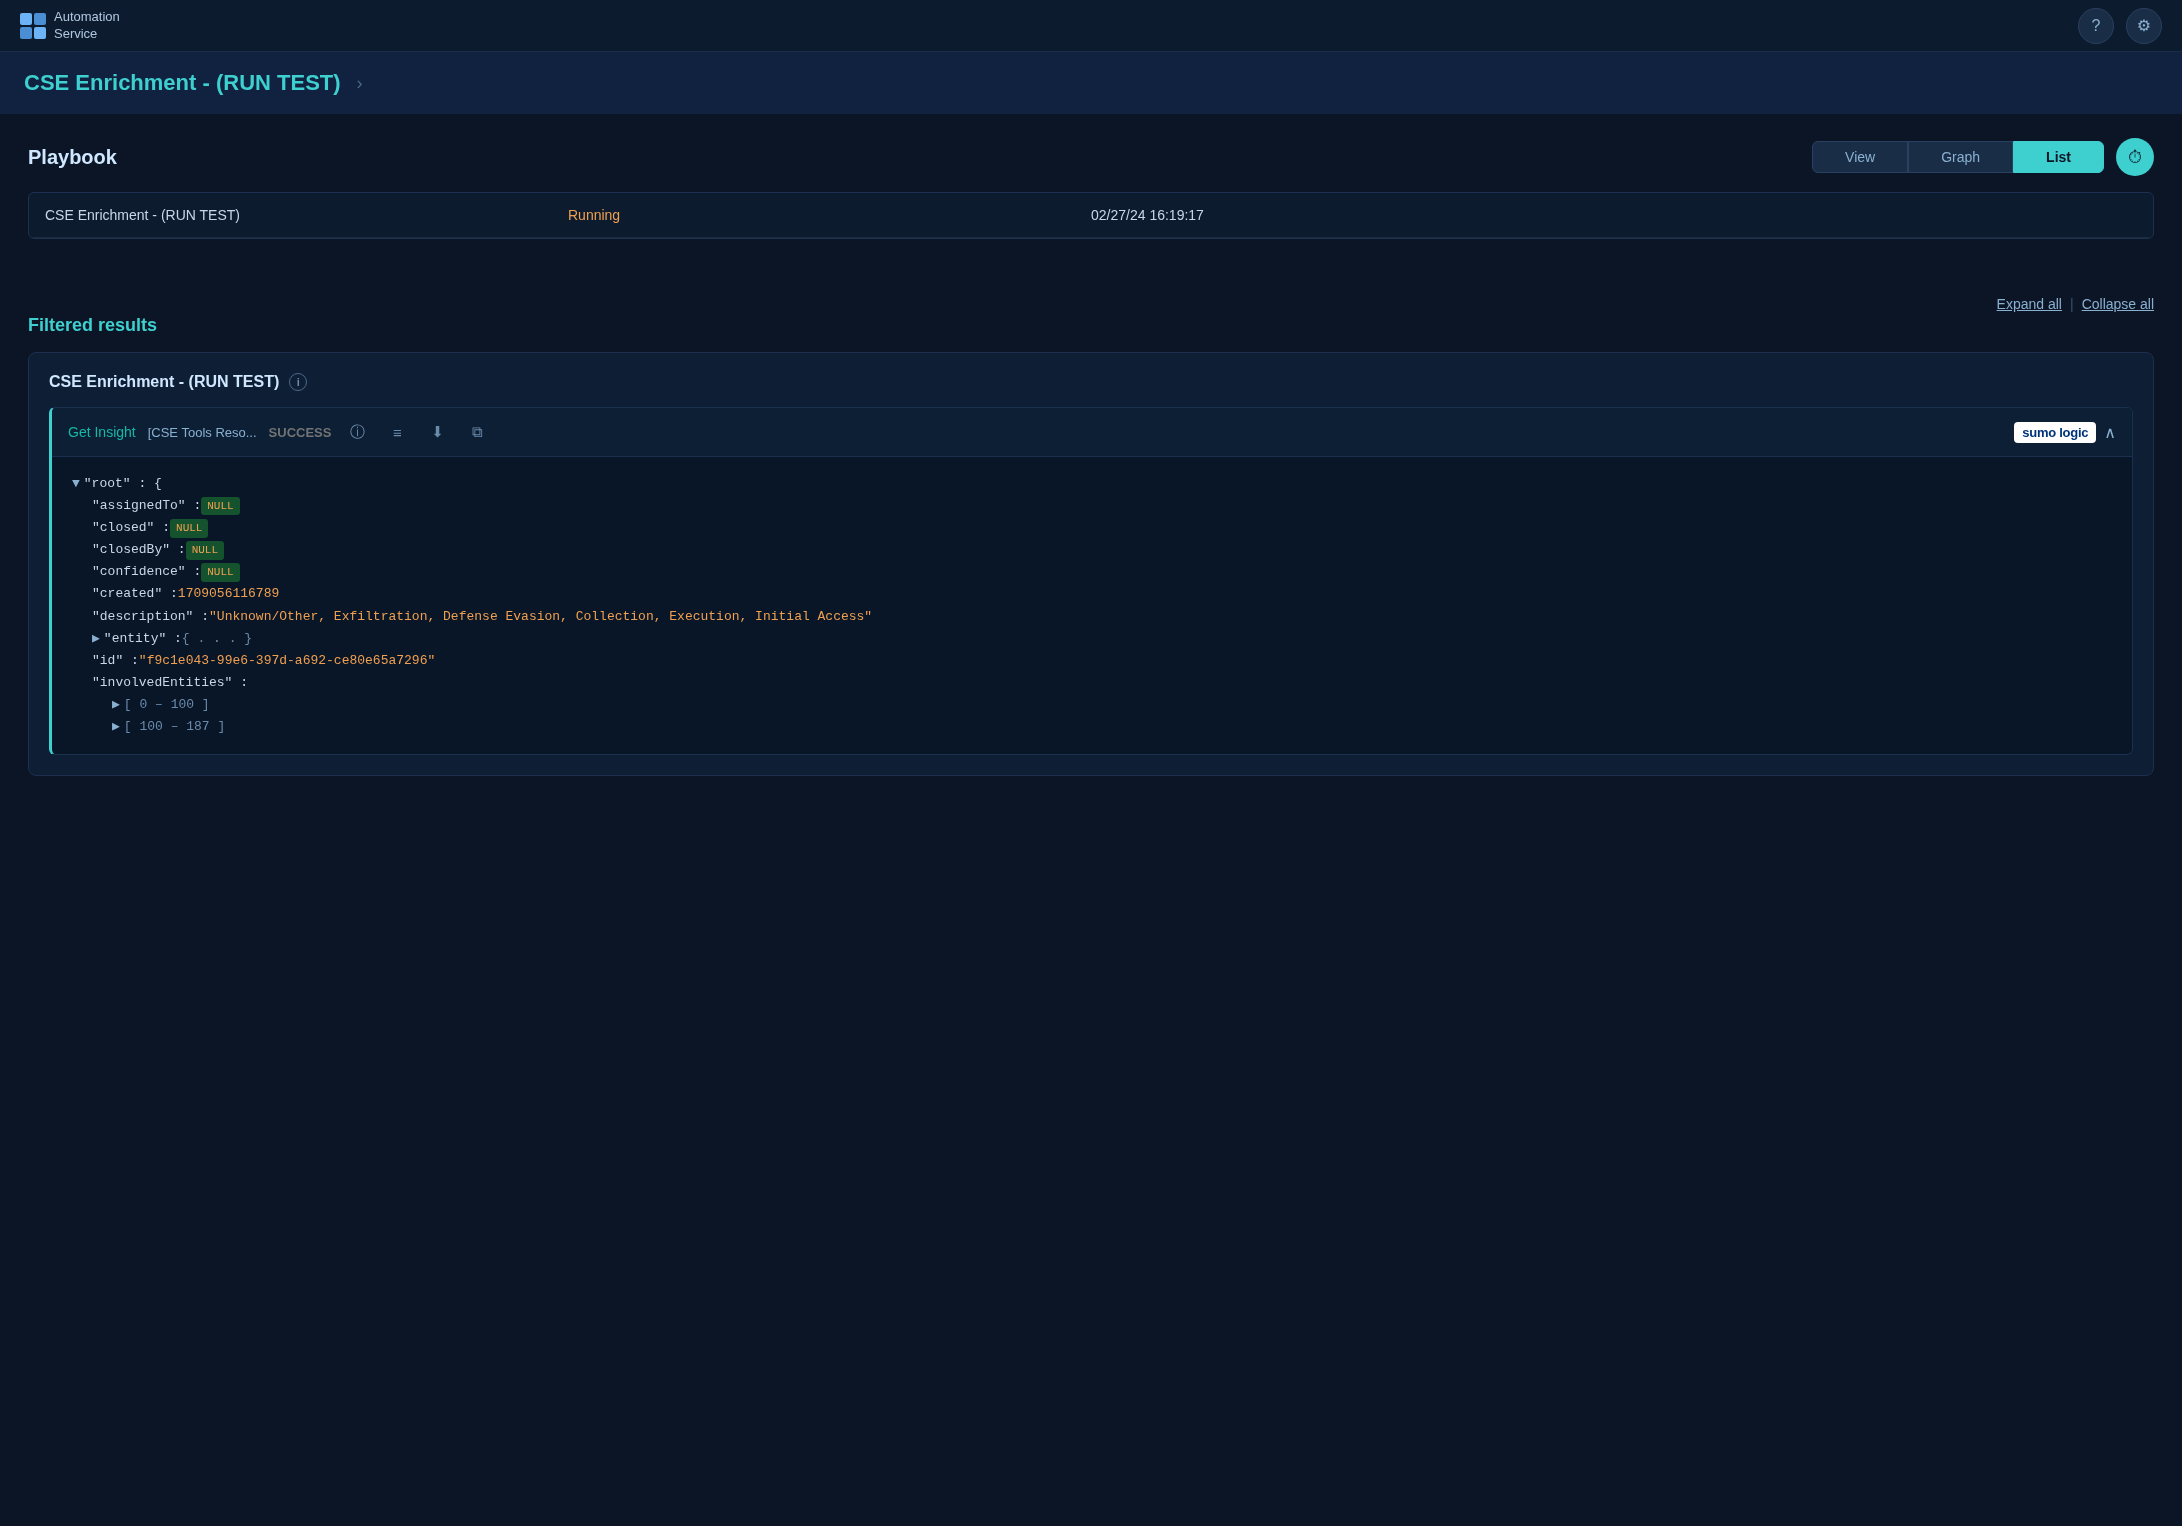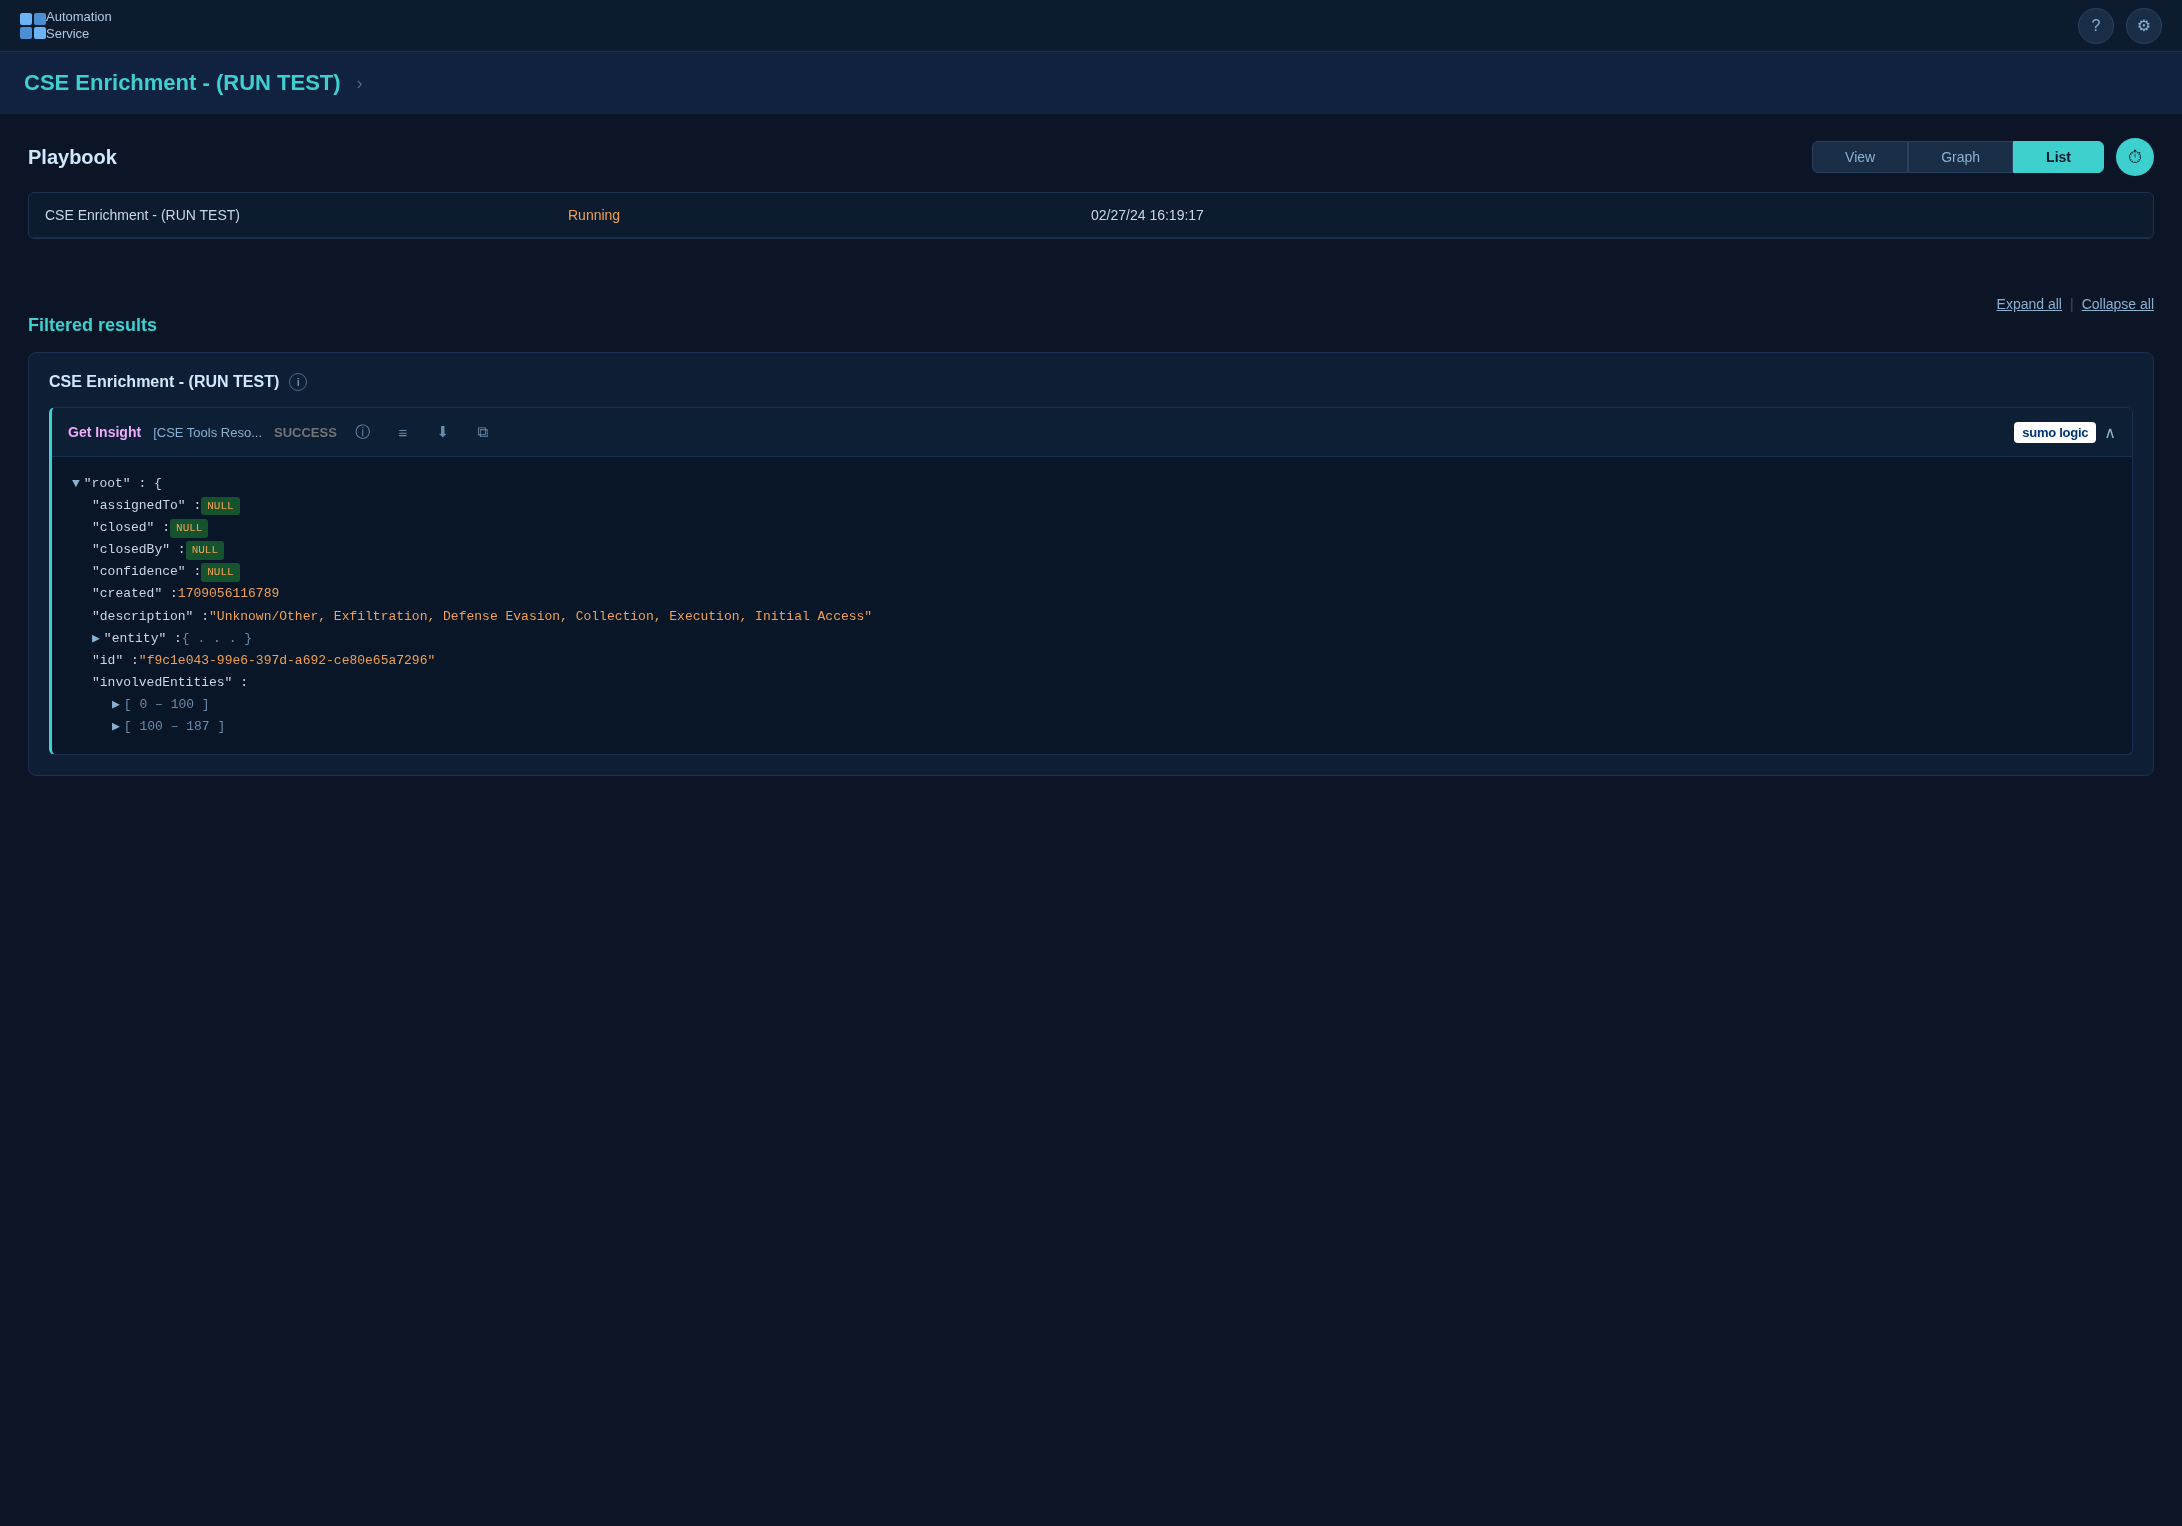--- a/index.html
+++ b/index.html
@@ -22,20 +22,21 @@
       border-bottom: 1px solid #1a2d47;
     }
     .header-left {
       display: flex;
       align-items: center;
       gap: 10px;
     }
     .sumo-logo {
       display: flex;
       align-items: center;
+      gap: 8px;
     }
     .sumo-logo-squares {
       display: grid;
       grid-template-columns: 1fr 1fr;
       gap: 2px;
       width: 26px;
       height: 26px;
     }
     .sumo-logo-squares span {
       background: #6cb4f5;
@@ -239,22 +240,22 @@
       padding: 10px 16px;
       background: #0d1f35;
       border-bottom: 1px solid #1a3050;
     }
     .json-toolbar-left {
       display: flex;
       align-items: center;
       gap: 12px;
     }
     .json-action-name {
-      color: #f0abfc;
-      font-weight: 700;
+      color: #14b8a6;
+      font-weight: 400;
     }
     .json-resource-tag {
       color: #8ab0d0;
       font-size: 13px;
     }
     .json-status-success {
       color: #737373;
       font-weight: 700;
       font-size: 13px;
     }

